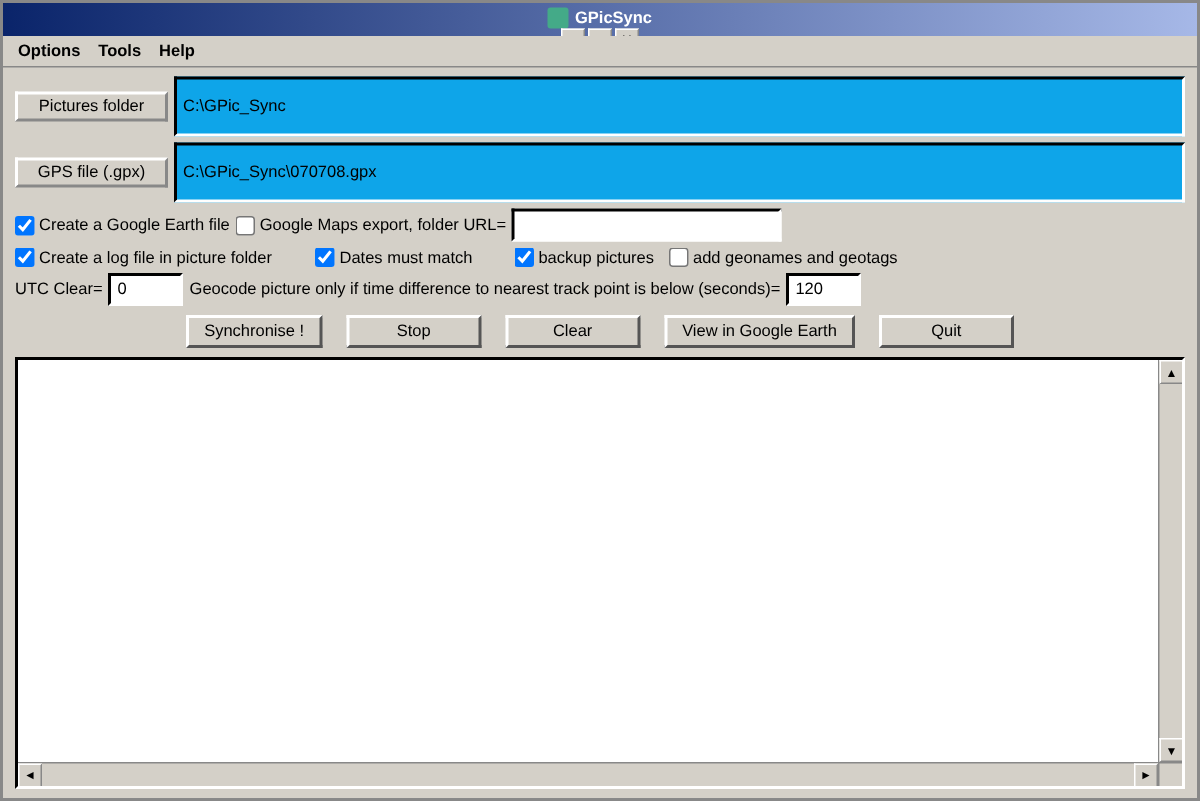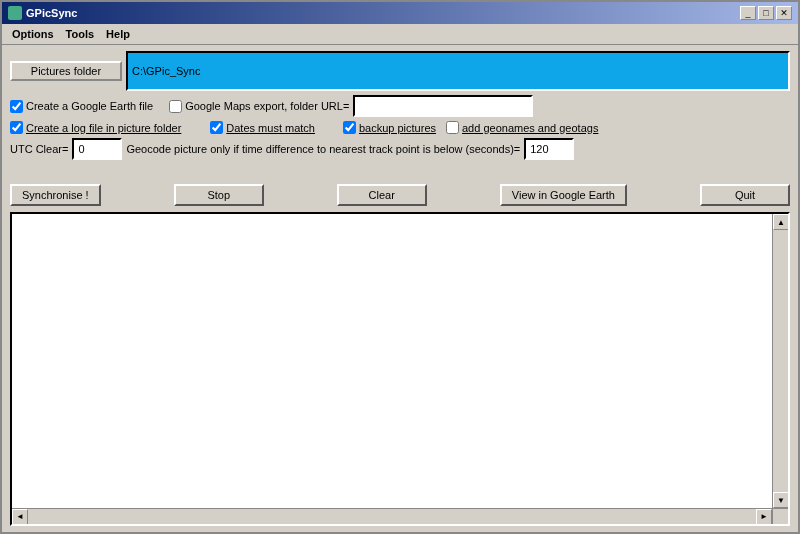--- a/index.html
+++ b/index.html
@@ -28,20 +28,21 @@
 
     .title-bar {
       background: linear-gradient(to right, #0a246a, #a6b8e7);
       color: white;
       padding: 3px 6px;
       display: flex;
       align-items: center;
       justify-content: space-between;
       height: 22px;
       flex-shrink: 0;
+      flex-direction: column;
     }
 
     .title-bar-title {
       display: flex;
       align-items: center;
       gap: 4px;
       font-weight: bold;
       font-size: 11px;
     }
 
@@ -102,21 +103,21 @@
       align-items: center;
       gap: 4px;
     }
 
     .label-box {
       background: #d4d0c8;
       border: 2px solid #888;
       border-top-color: #fff;
       border-left-color: #fff;
       padding: 2px 6px;
-      width: 112px;
+      width: 102px;
       text-align: center;
       flex-shrink: 0;
       font-size: 11px;
     }
 
     .text-input {
       flex: 1;
       background: #0ea5e9;
       border: 2px inset #888;
       border-top-color: #555;
@@ -139,40 +140,39 @@
       padding: 2px 4px;
       font-size: 11px;
       height: 22px;
     }
 
     .checkbox-row {
       display: flex;
       align-items: center;
       gap: 4px;
       flex-wrap: wrap;
-      text-decoration: underline;
     }
 
     .checkbox-group {
       display: flex;
       align-items: center;
       gap: 3px;
     }
 
     .checkbox-group input[type="checkbox"] {
       margin: 0;
       width: 13px;
       height: 13px;
     }
 
     .buttons-row {
       display: flex;
-      gap: 4px;
-      justify-content: space-between;
-      margin-top: 20px;
+      gap: 16px;
+      justify-content: center;
+      margin-top: 2px;
     }
 
     .btn {
       background: #d4d0c8;
       border: 2px solid #888;
       border-top-color: #fff;
       border-left-color: #fff;
       border-bottom-color: #555;
       border-right-color: #555;
       padding: 3px 10px;
@@ -288,27 +288,31 @@
     <div class="menu-item">Help</div>
   </div>
 
   <div class="content">
 
     <div class="form-row">
       <div class="label-box">Pictures folder</div>
       <input type="text" class="text-input" value="C:\GPic_Sync" style="">
     </div>
 
+    <div class="form-row">
+      <div class="label-box">GPS file (.gpx)</div>
+      <input type="text" class="text-input" value="C:\GPic_Sync\070708.gpx" style="">
+    </div>
 
     <div class="form-row">
       <div class="checkbox-group">
         <input type="checkbox" id="chk-ge" checked="" style="">
         <label for="chk-ge">Create a Google Earth file</label>
       </div>
-      <div class="checkbox-group" style="margin-left: 12px;">
+      <div class="checkbox-group" style="margin-left: 0;">
         <input type="checkbox" id="chk-gm" style="">
         <label for="chk-gm">Google Maps export, folder URL=</label>
       </div>
       <input type="text" class="google-maps-url" value="" style="">
     </div>
 
     <div class="checkbox-row">
       <div class="checkbox-group">
         <input type="checkbox" id="chk-log" checked="" style="">
         <label for="chk-log">Create a log file in picture folder</label>

